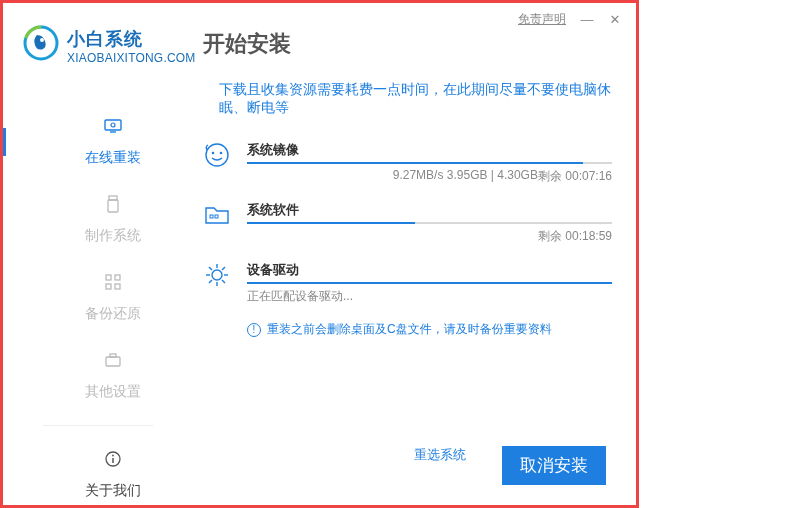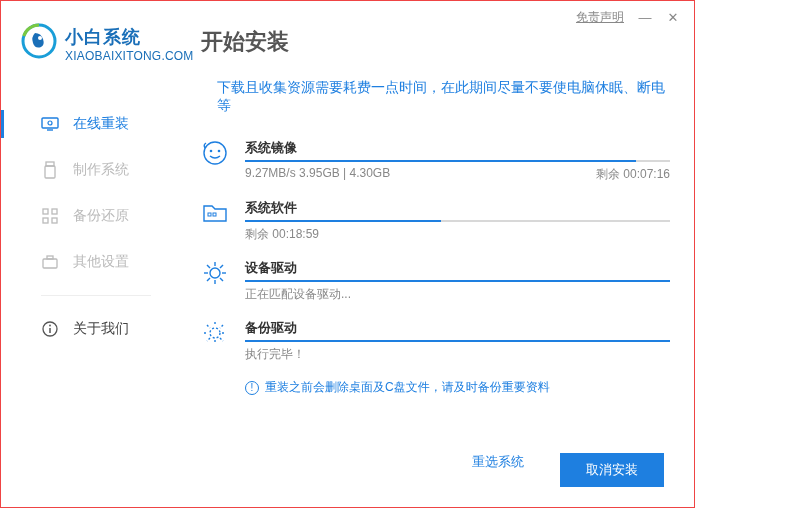--- a/index.html
+++ b/index.html
@@ -1,49 +1,49 @@
 <!DOCTYPE html>
 <html><head>
   <meta charset="utf-8">
   <style>
     * { margin: 0; padding: 0; box-sizing: border-box; }
     body { font-family: "Microsoft YaHei", "SimSun", sans-serif; background: #fff; }
-    .window { width: 695px; height: 508px; border: 1px solid #ef4444; position: relative; background: #fff; }
+    .window { width: 639px; height: 508px; border: 3px solid #ef4444; position: relative; background: #fff; }
     .titlebar { position: absolute; top: 0; right: 0; display: flex; align-items: center; gap: 14px; padding: 8px 14px; }
     .titlebar a { font-size: 12px; color: #888; text-decoration: underline; cursor: pointer; }
     .titlebar .winbtn { color: #888; cursor: pointer; font-size: 13px; width: 14px; text-align: center; }
     .logo-area { position: absolute; top: 22px; left: 20px; display: flex; align-items: flex-end; gap: 8px; }
     .logo-circle { width: 36px; height: 36px; }
     .logo-text { display: flex; flex-direction: column; }
     .logo-text .cn { font-size: 18px; font-weight: bold; color: #1a6fb8; letter-spacing: 1px; }
     .logo-text .en { font-size: 12px; color: #1a6fb8; letter-spacing: 0.2px; }
     .sidebar { position: absolute; top: 100px; left: 0; width: 180px; }
-    .sidebar-item { display: flex; align-items: center; gap: 14px; padding: 14px 0 14px 40px; font-size: 14px; color: #bbb; cursor: pointer; position: relative; }
+    .sidebar-item { display: flex; align-items: center; gap: 14px; padding: 14px 0 14px 40px; font-size: 14px; color: #bbb; cursor: pointer; position: relative; flex-direction: column; }
     .sidebar-item.active { color: #1e7fe0; }
     .sidebar-item.active::before { content:""; position:absolute; left:0; top:50%; transform:translateY(-50%); width:3px; height:28px; background:#1e7fe0; }
     .sidebar-item.dark { color: #444; }
     .sidebar-item .icon { width: 18px; height: 18px; display:flex; align-items:center; justify-content:center; }
     .sidebar-sep { border:none; border-top:1px solid #eee; margin: 10px 30px 10px 40px; }
     .main { position: absolute; left: 200px; top: 26px; right: 24px; bottom: 60px; }
     .page-title { font-size: 22px; color: #555; font-weight: bold; margin-bottom: 22px; }
     .notice { font-size: 14px; color: #1e7fe0; margin-bottom: 24px; margin-left: 16px; }
     .task { display: flex; align-items: flex-start; gap: 16px; margin-bottom: 16px; margin-left: 0; }
     .task-icon { width: 28px; height: 28px; flex-shrink: 0; display:flex; align-items:center; justify-content:center; }
     .task-body { flex: 1; }
     .task-title { font-size: 13px; color: #333; font-weight: bold; margin-bottom: 3px; }
     .progress { width: 100%; height: 2px; background: #d8d8d8; position: relative; margin-bottom: 4px; }
     .progress .bar { position:absolute; left:0; top:0; height:100%; background:#1e7fe0; }
     .progress.full .bar { width:100%; }
-    .task-meta { display: flex; justify-content: space-between; font-size: 12px; color: #888; }
+    .task-meta { display: flex; justify-content: flex-end; font-size: 12px; color: #888; }
     .task-status { font-size: 12px; color: #888; margin-top: 2px; }
     .warning { display: flex; align-items: center; gap: 6px; font-size: 12px; color: #1e7fe0; margin-top: 8px; margin-left: 44px; }
     .warning-icon { width:14px; height:14px; border:1.3px solid #1e7fe0; border-radius:50%; display:flex; align-items:center; justify-content:center; font-size:10px; color:#1e7fe0; }
     .footer { position: absolute; right: 30px; bottom: 20px; display: flex; align-items: flex-start; gap: 36px; }
     .footer-link { font-size: 13px; color: #1e7fe0; cursor: pointer; }
-    .footer-btn { background: #1e7fe0; color: #fff; font-size: 13px; padding: 8px 26px; cursor: pointer; border:none; }
+    .footer-btn { background: #1e7fe0; color: #fff; font-size: 17px; padding: 8px 18px; cursor: pointer; border:none; }
   </style>
 </head>
 <body>
 
 <div class="window">
 
   <div class="titlebar">
     <a>免责声明</a>
     <span class="winbtn">—</span>
     <span class="winbtn">✕</span>
@@ -180,44 +180,20 @@
       </span>
       <div class="task-body">
         <div class="task-title">设备驱动</div>
         <div class="progress full">
             <div class="bar"></div>
           </div>
         <div class="task-status">正在匹配设备驱动...</div>
       </div>
     </div>
 
-    <div class="task">
-      <span class="task-icon">
-        <svg width="28" height="28" viewBox="0 0 28 28">
-            <circle cx="14" cy="14" r="5" fill="none" stroke="#1e7fe0" stroke-width="1.4" stroke-dasharray="2 2"></circle>
-            <g stroke="#1e7fe0" stroke-width="1.4" stroke-dasharray="2 2">
-              <line x1="14" y1="3" x2="14" y2="7"></line>
-              <line x1="14" y1="21" x2="14" y2="25"></line>
-              <line x1="3" y1="14" x2="7" y2="14"></line>
-              <line x1="21" y1="14" x2="25" y2="14"></line>
-              <line x1="6" y1="6" x2="9" y2="9"></line>
-              <line x1="19" y1="19" x2="22" y2="22"></line>
-              <line x1="22" y1="6" x2="19" y2="9"></line>
-              <line x1="9" y1="19" x2="6" y2="22"></line>
-            </g>
-          </svg>
-      </span>
-      <div class="task-body">
-        <div class="task-title">备份驱动</div>
-        <div class="progress full">
-            <div class="bar"></div>
-          </div>
-        <div class="task-status">执行完毕！</div>
-      </div>
-    </div>
 
     <div class="warning">
       <span class="warning-icon">!</span>
       <span>重装之前会删除桌面及C盘文件，请及时备份重要资料</span>
     </div>
   </div>
 
   <div class="footer">
     <span class="footer-link">重选系统</span>
     <button class="footer-btn">取消安装</button>

